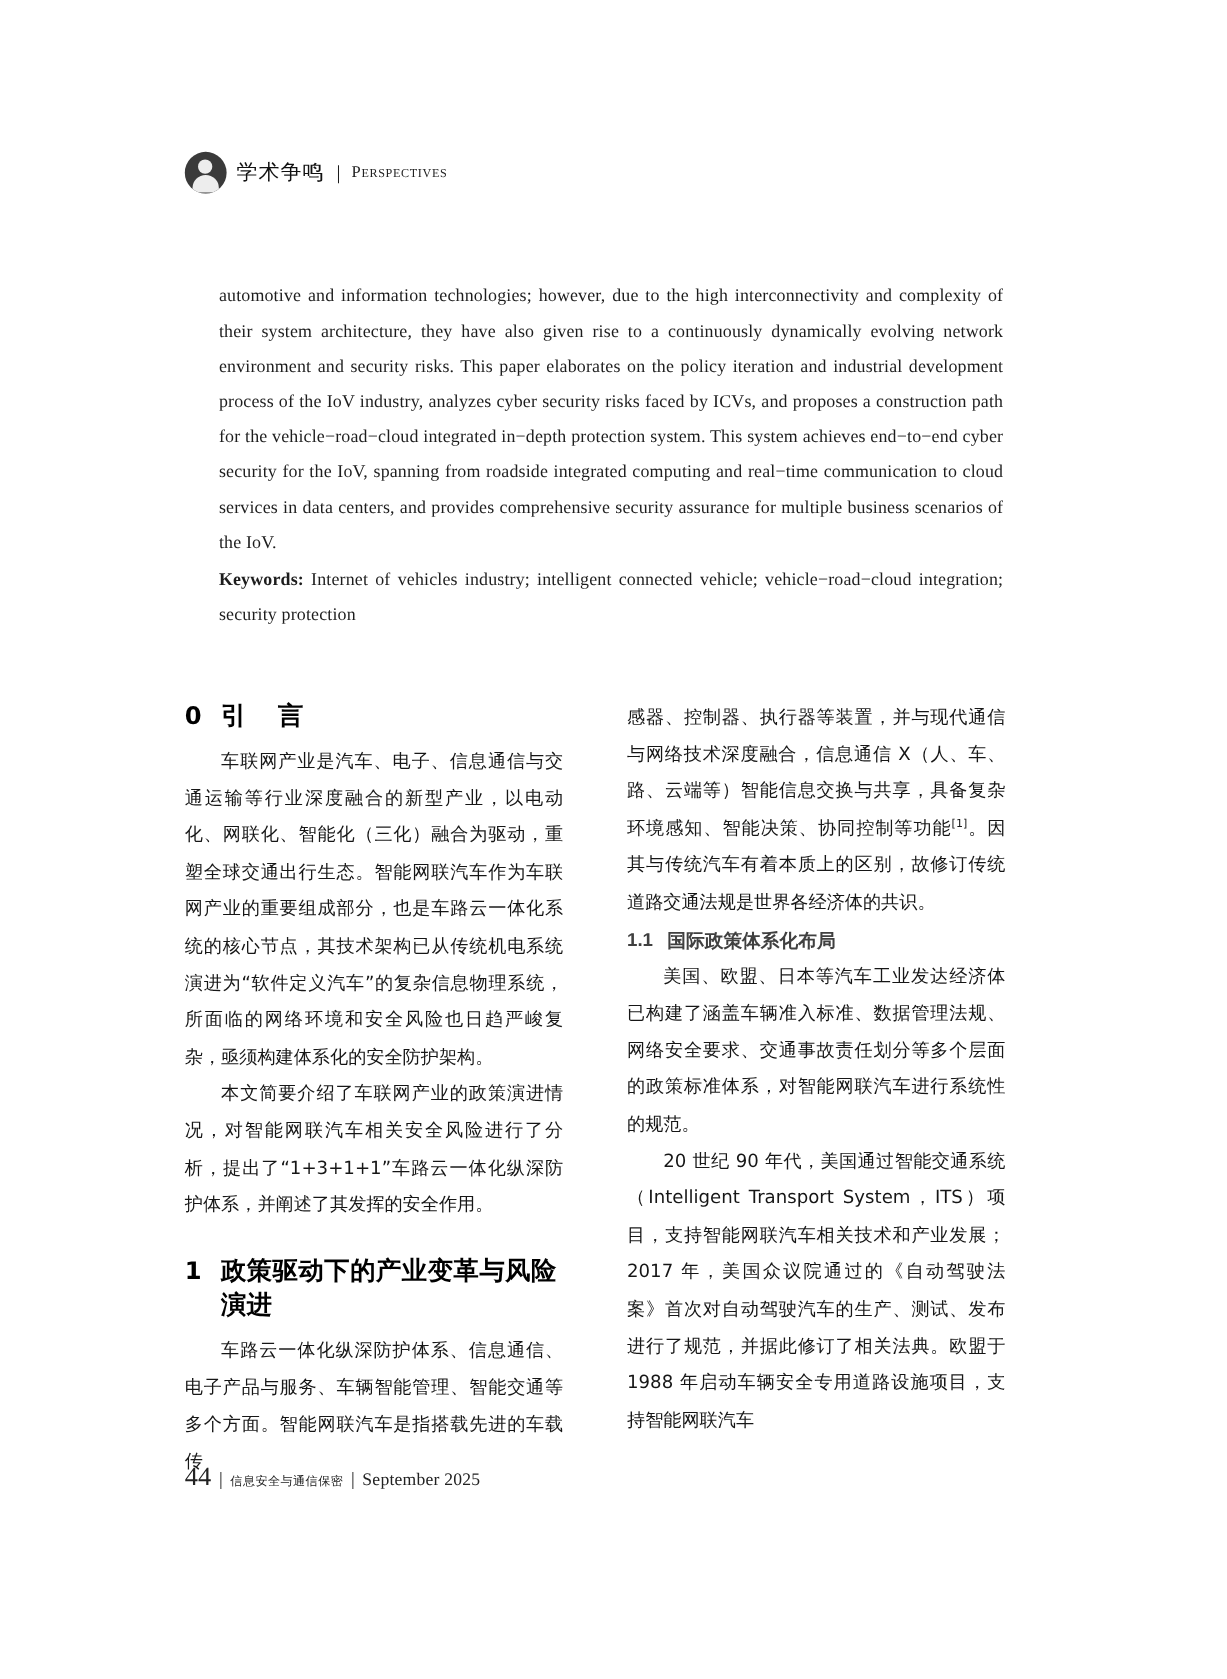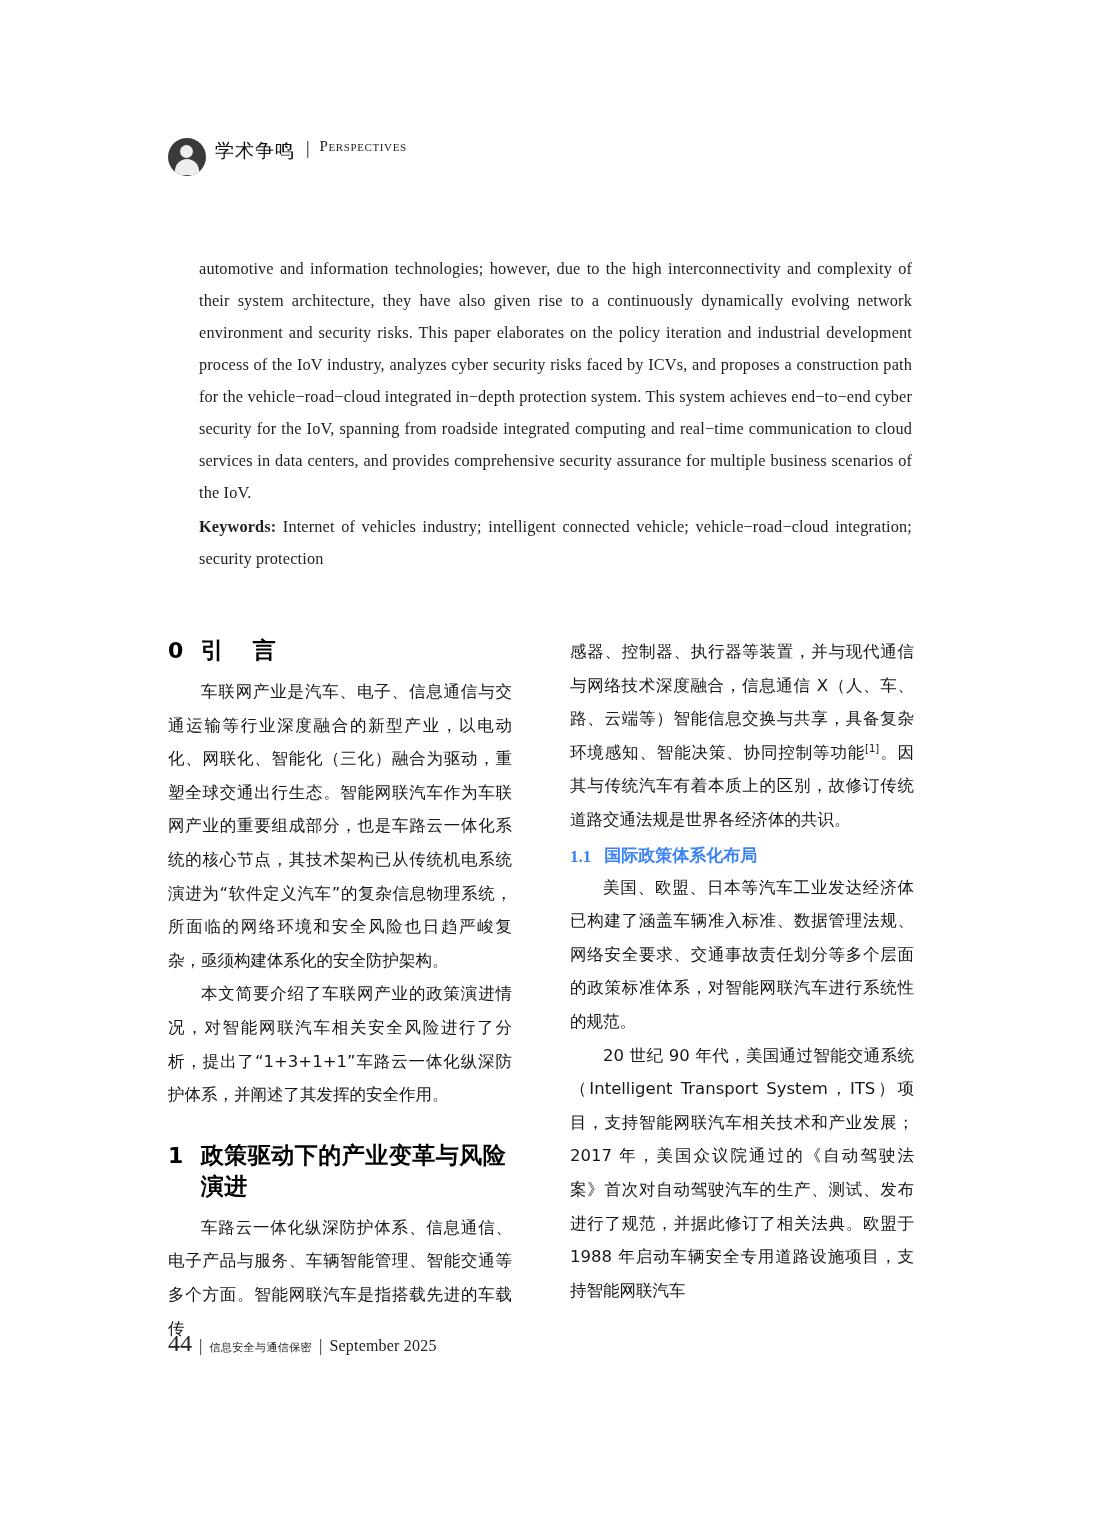--- a/index.html
+++ b/index.html
@@ -16,20 +16,21 @@
     color: #1a1a1a;
     overflow: hidden;
   }
 
   
   .runhead {
     position: absolute;
     left: 168px;
     top: 138px;
     display: flex;
+    align-items: center;
     gap: 9px;
   }
   .runhead-badge {
     width: 38px;
     height: 38px;
     border-radius: 50%;
     background: #3a3a3a;
     position: relative;
     flex: none;
     overflow: hidden;
@@ -113,28 +114,28 @@
     letter-spacing: 0.5px;
     display: flex;
     gap: 17px;
     align-items: baseline;
   }
   .h1 .num { font-size: 22px; }
   .h1 .txt { letter-spacing: 3px; }
   .h1.tight .txt { letter-spacing: 0.5px; }
 
   .h2 {
-    font-family: Liberation Serif, serif;
+    font-family: Liberation Sans, sans-serif;
     font-weight: 700;
     font-size: 17px;
-    color: #3b82f6;
+    color: #404040;
     margin: 7px 0 4px 0;
     display: flex;
     gap: 13px;
-    align-items: flex-end;
+    align-items: center;
   }
 
   .body-cn {
     font-family: "DejaVu Sans", sans-serif;
     font-size: 16.5px;
     line-height: 33.6px;
     color: #161616;
     margin: 0;
     text-align: justify;
     text-justify: inter-ideograph;

